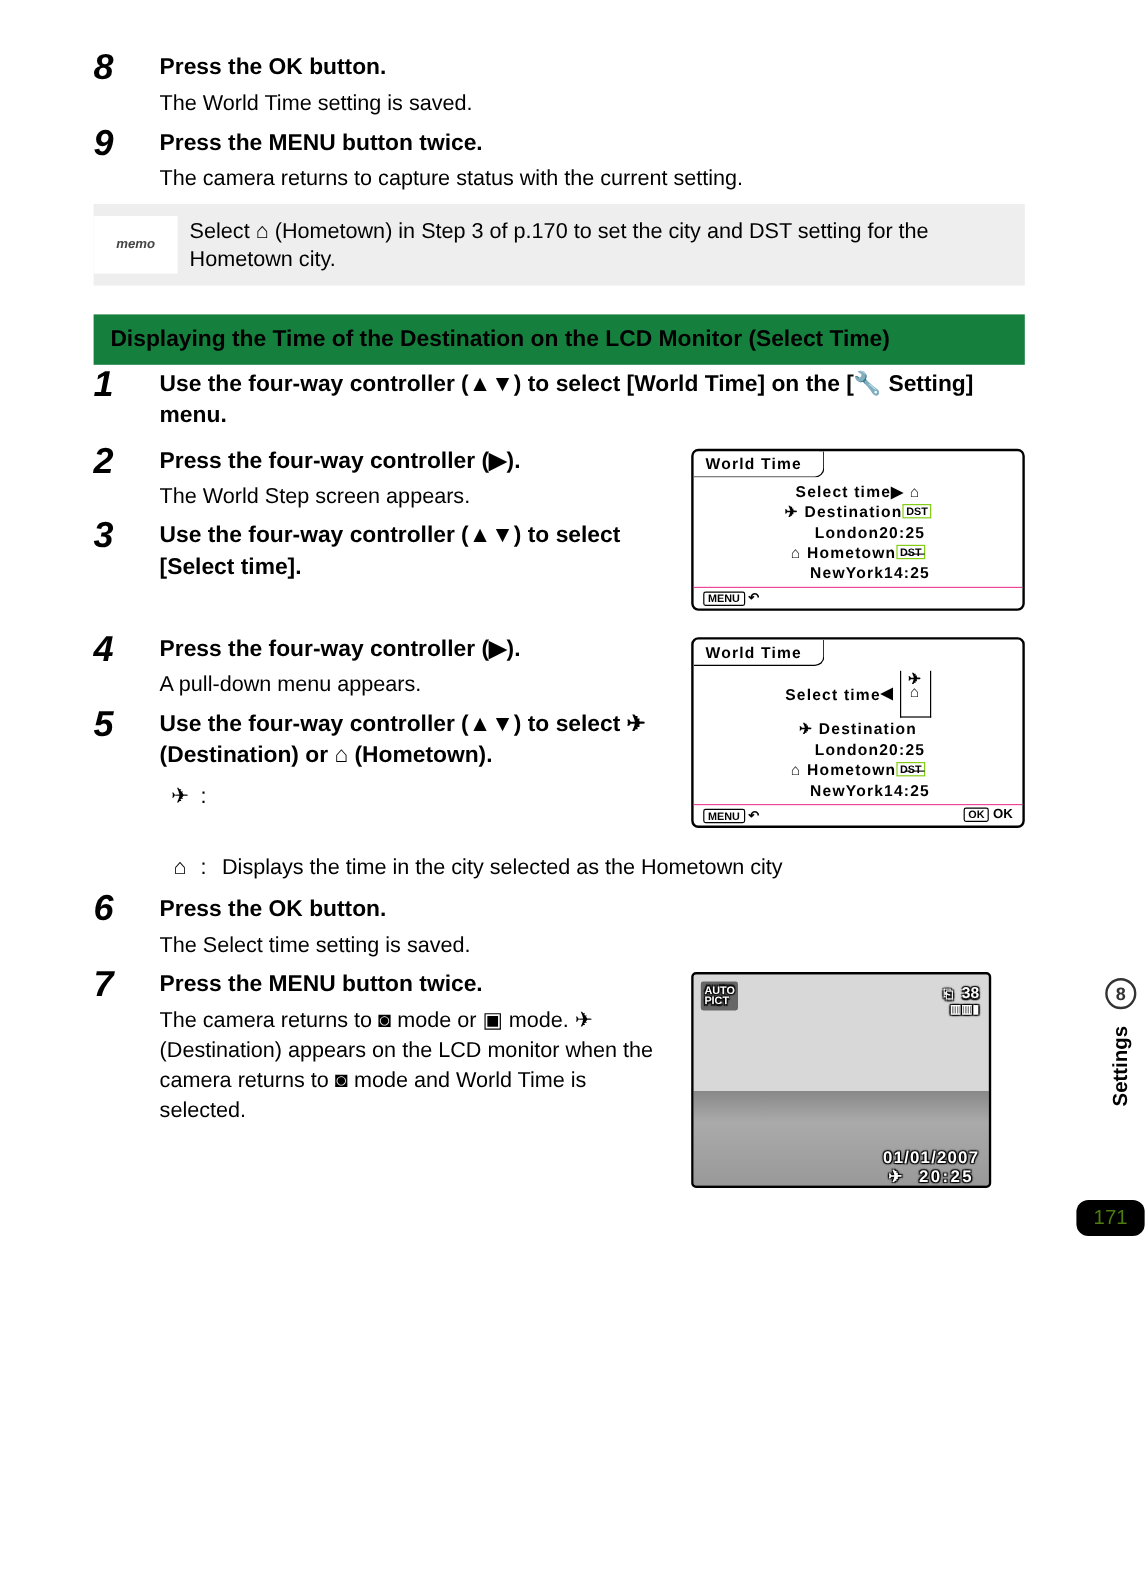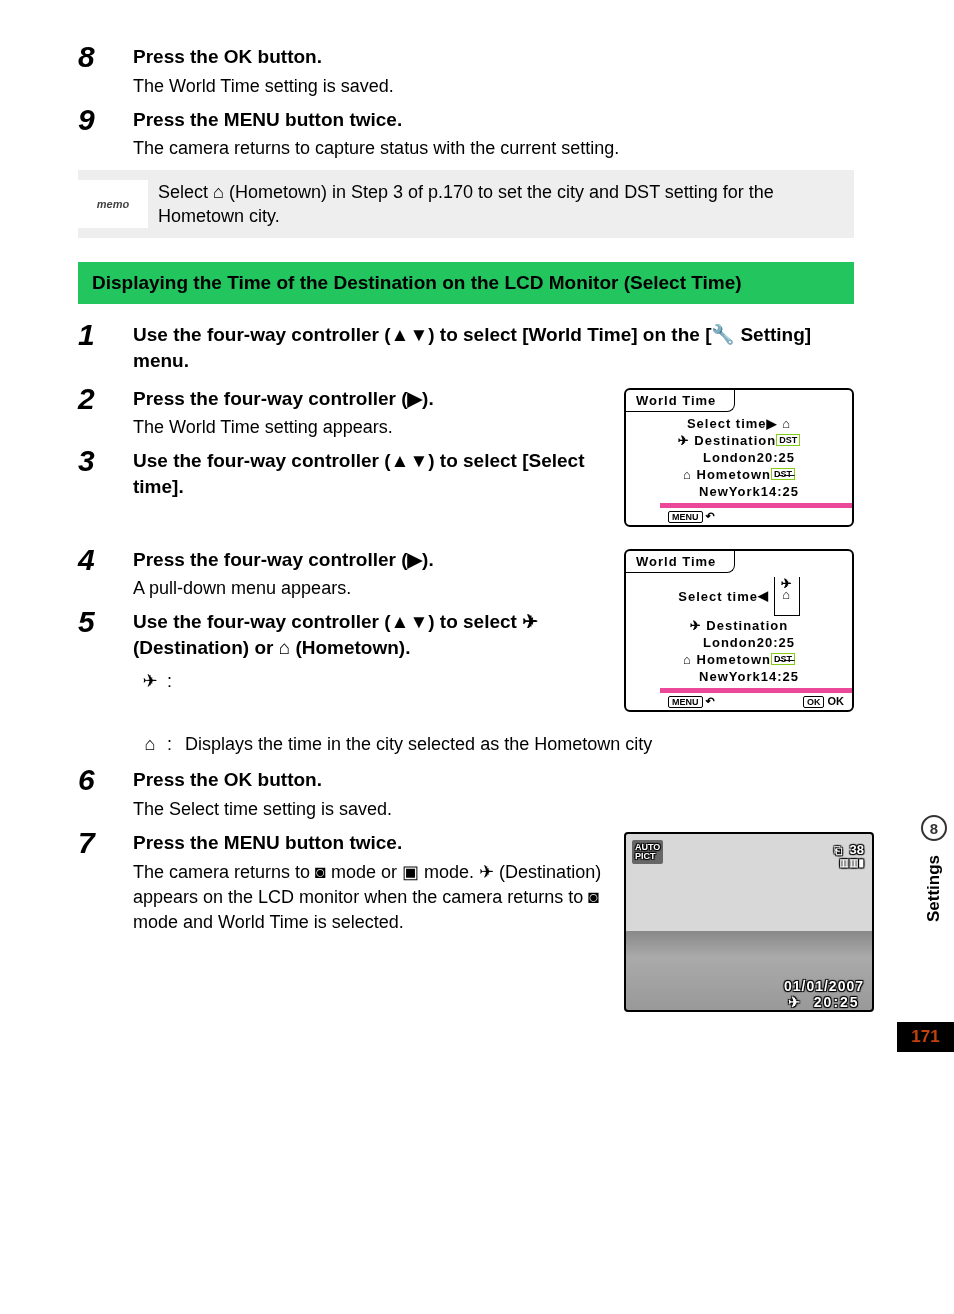--- a/index.html
+++ b/index.html
@@ -59,35 +59,34 @@
     flex-shrink: 0;
     background: #fff;
     padding: 18px 0;
   }
   .memo-text {
     font-size: 18px;
     line-height: 1.35;
     padding-left: 10px;
   }
   .section-header {
-    background: #22c55e;
+    background: #15803d;
     padding: 10px 14px;
     font-size: 19px;
     font-weight: bold;
-    margin-bottom: 14px;
   }
   .dual {
     display: flex;
     gap: 14px;
   }
   .dual .left {
     flex: 1;
   }
   .dual .right {
-    width: 230px;
+    width: 278px;
     flex-shrink: 0;
     padding-top: 6px;
   }
   .icon-list {
     margin-top: 8px;
   }
   .icon-row {
     display: flex;
     font-size: 18px;
     line-height: 1.4;
@@ -130,27 +129,26 @@
     display: flex;
     justify-content: center;
     align-items: center;
     margin-bottom: 2px;
     letter-spacing: 1px;
   }
   .scr-row .indent {
     padding-left: 20px;
   }
   .screen-foot {
-    border-top: 5px solid #ec4899;
+    border-top: 1px solid #ec4899;
     display: flex;
     justify-content: space-between;
     padding: 2px 8px;
     font-size: 11px;
     letter-spacing: 0;
-    margin-left: 34px;
   }
   .menu-btn {
     border: 1px solid #000;
     padding: 0 3px;
     font-size: 9px;
     font-weight: bold;
     border-radius: 2px;
   }
   .ok-btn {
     border: 1px solid #000;
@@ -232,26 +230,27 @@
     transform: rotate(180deg);
     font-weight: bold;
     font-size: 17px;
     padding: 6px 0;
   }
   .page-num-box {
     position: absolute;
     bottom: 0;
     right: 0;
     background: #000;
-    color: #c2410c;
-    font-weight: bold;
+    color: #4d7c0f;
+    font-weight: normal;
     font-size: 17px;
     width: 57px;
     text-align: center;
     padding: 5px 0;
+    border-radius: 10px;
   }
   .glyph-plane::before { content: "✈"; }
   .glyph-home::before { content: "⌂"; }
   .inline-key {
     font-weight: bold;
   }
   .dropdown-box {
     border-left: 1px solid #000;
     border-right: 1px solid #000;
     border-bottom: 1px solid #000;
@@ -304,21 +303,21 @@
       <div class="step-title">Use the four-way controller (▲▼) to select [World Time] on the [🔧 Setting] menu.</div>
     </div>
   </div>
 
   <div class="dual">
     <div class="left">
       <div class="step">
         <div class="step-num">2</div>
         <div class="step-body">
           <div class="step-title">Press the four-way controller (▶).</div>
-          <div class="step-desc">The World Time setting appears.</div>
+          <div class="step-desc">The World Step screen appears.</div>
         </div>
       </div>
       <div class="step">
         <div class="step-num">3</div>
         <div class="step-body">
           <div class="step-title">Use the four-way controller (▲▼) to select [Select time].</div>
         </div>
       </div>
     </div>
     <div class="right">

